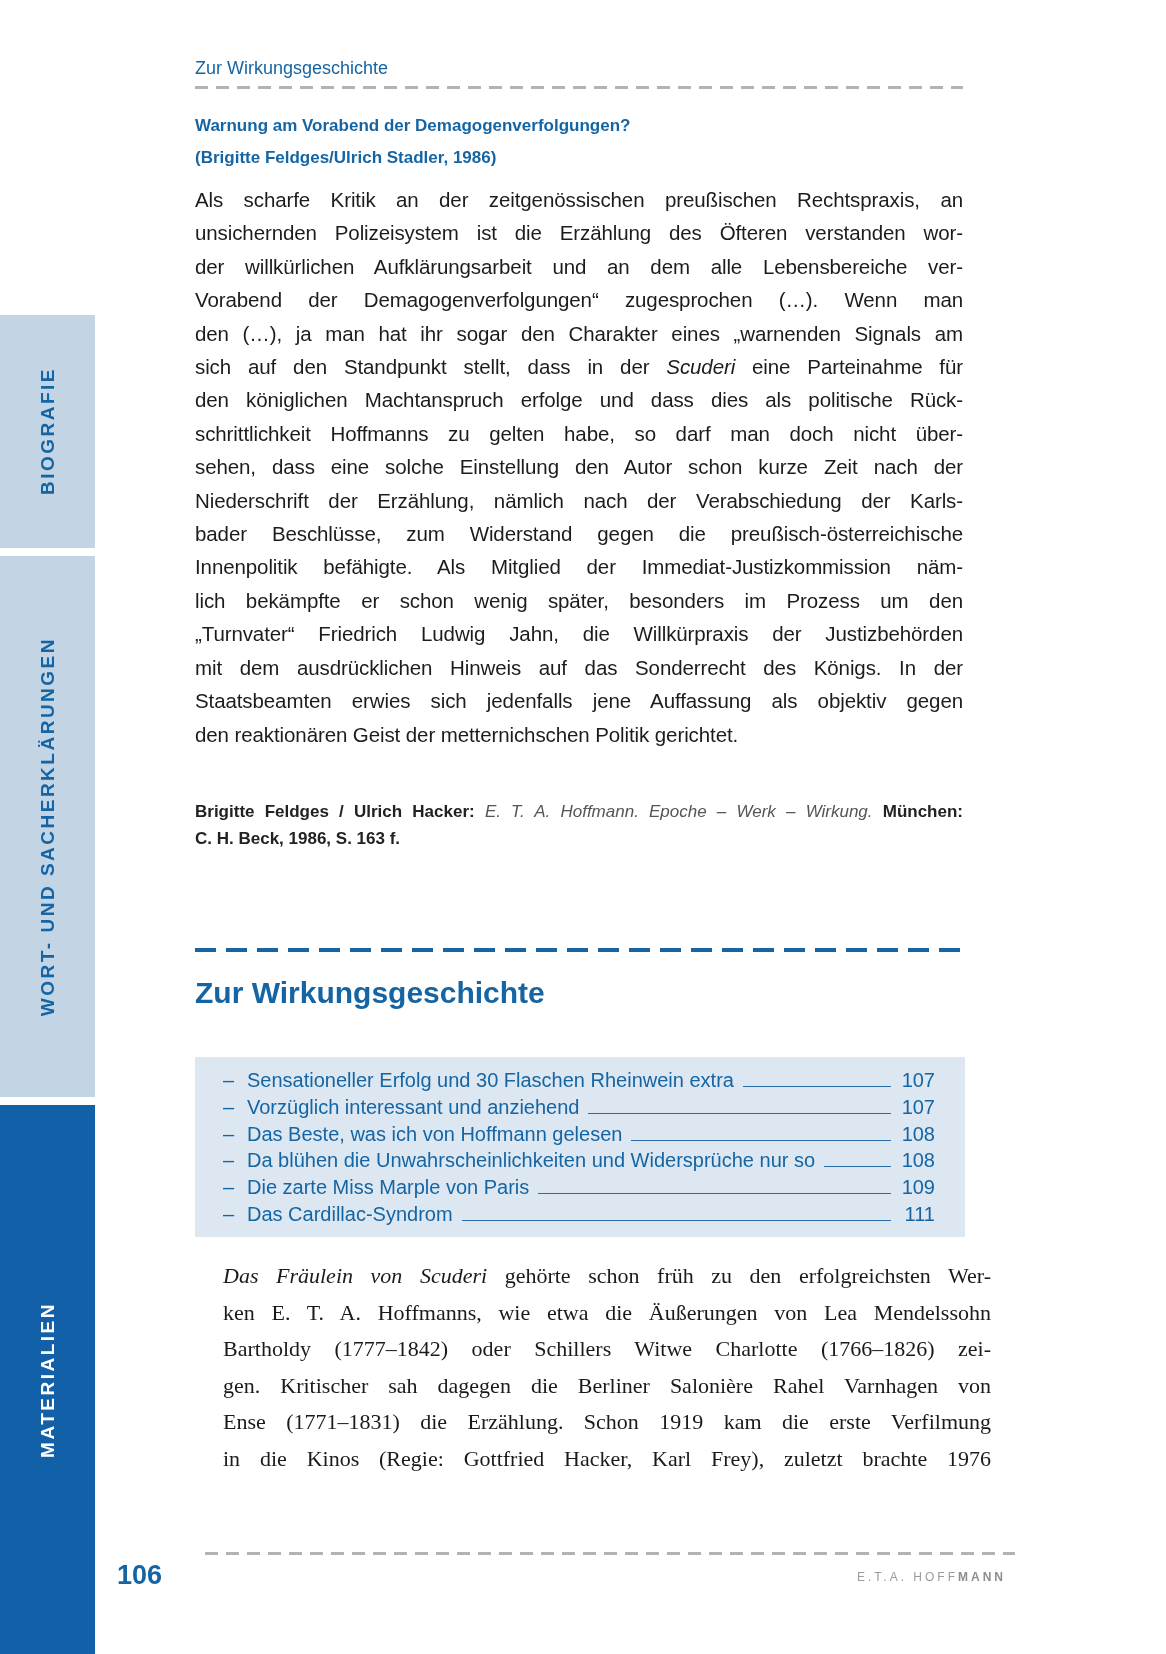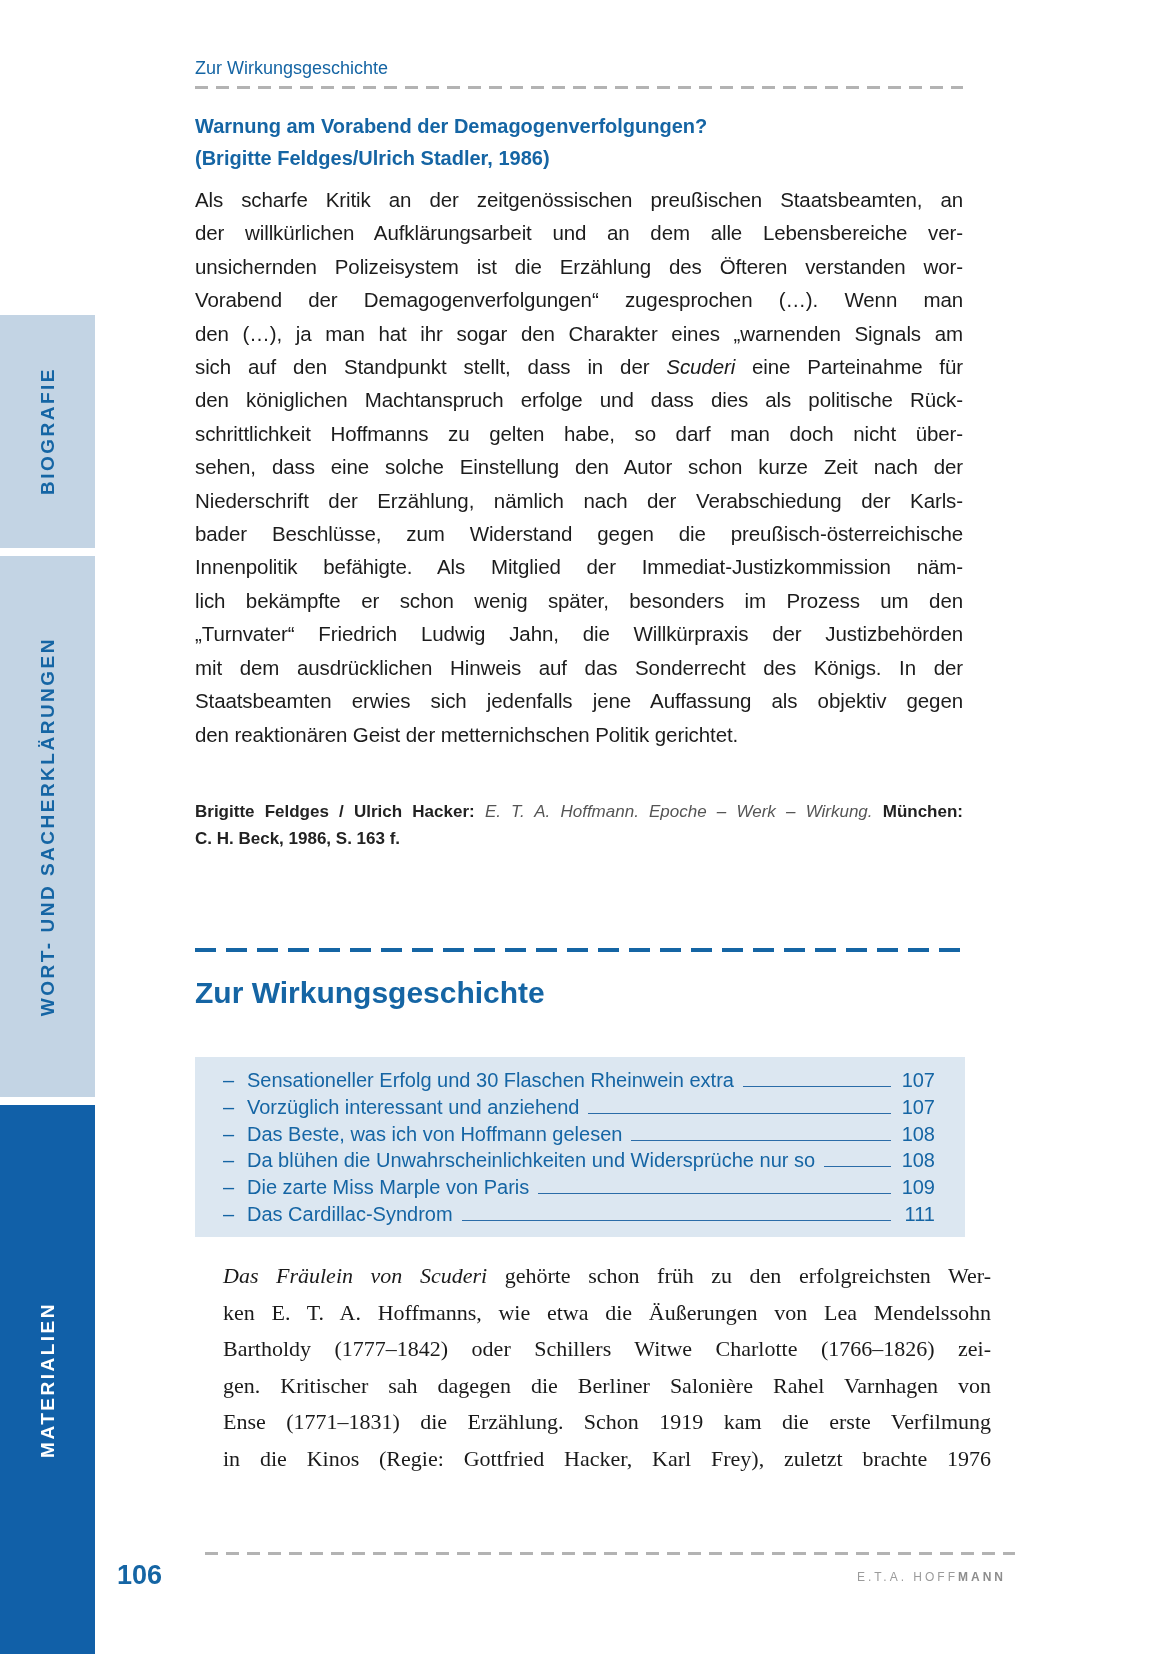--- a/index.html
+++ b/index.html
@@ -40,21 +40,21 @@
     background:repeating-linear-gradient(90deg,#1565a4 0 21px,transparent 21px 31px);
   }
 
   
   #running-head{
     position:absolute;left:195px;top:58px;
     font-size:18px;color:#1565a4;
   }
   #quote-heading{
     position:absolute;left:195px;top:110px;width:770px;
-    font-size:20px;line-height:32px;font-weight:bold;color:#1565a4;
+    font-size:17px;line-height:32px;font-weight:bold;color:#1565a4;
   }
 
   
   .jlines{position:absolute;left:195px;width:768px;}
   .jline{
     text-align:justify;
     -moz-text-align-last:justify;
     text-align-last:justify;
   }
   #quote-body{top:183px;font-size:20.5px;line-height:33.4px;letter-spacing:-0.1px;}
@@ -131,25 +131,25 @@
   <div id="running-head">Zur Wirkungsgeschichte</div>
   <div class="rule-gray" id="rule-top"></div>
 
   <div id="quote-heading">
     <div>Warnung am Vorabend der Demagogenverfolgungen?</div>
     <div>(Brigitte Feldges/Ulrich Stadler, 1986)</div>
   </div>
 
   <div class="jlines" id="quote-body">
 
-      <div class="jline"><span class="seg"></span><span class="seg-it"></span><span class="seg"></span><span class="seg">Als scharfe Kritik an der zeitgenössischen preußischen Staatsbeamten, an</span></div>
+      <div class="jline"><span class="seg"></span><span class="seg-it"></span><span class="seg"></span><span class="seg">Als scharfe Kritik an der zeitgenössischen preußischen Rechtspraxis, an</span></div>
+
+      <div class="jline"><span class="seg"></span><span class="seg-it"></span><span class="seg"></span><span class="seg">unsichernden Polizeisystem ist die Erzählung des Öfteren verstanden wor-</span></div>
 
       <div class="jline"><span class="seg"></span><span class="seg-it"></span><span class="seg"></span><span class="seg">der willkürlichen Aufklärungsarbeit und an dem alle Lebensbereiche ver-</span></div>
-
-      <div class="jline"><span class="seg"></span><span class="seg-it"></span><span class="seg"></span><span class="seg">unsichernden Polizeisystem ist die Erzählung des Öfteren verstanden wor-</span></div>
 
       <div class="jline"><span class="seg"></span><span class="seg-it"></span><span class="seg"></span><span class="seg">Vorabend der Demagogenverfolgungen“ zugesprochen (…). Wenn man</span></div>
 
       <div class="jline"><span class="seg"></span><span class="seg-it"></span><span class="seg"></span><span class="seg">den (…), ja man hat ihr sogar den Charakter eines „warnenden Signals am</span></div>
 
       <div class="jline"><span class="seg">sich auf den Standpunkt stellt, dass in der </span><span class="seg-it">Scuderi</span><span class="seg"> eine Parteinahme für</span><span class="seg"></span></div>
 
       <div class="jline"><span class="seg"></span><span class="seg-it"></span><span class="seg"></span><span class="seg">den königlichen Machtanspruch erfolge und dass dies als politische Rück-</span></div>
 
       <div class="jline"><span class="seg"></span><span class="seg-it"></span><span class="seg"></span><span class="seg">schrittlichkeit Hoffmanns zu gelten habe, so darf man doch nicht über-</span></div>

